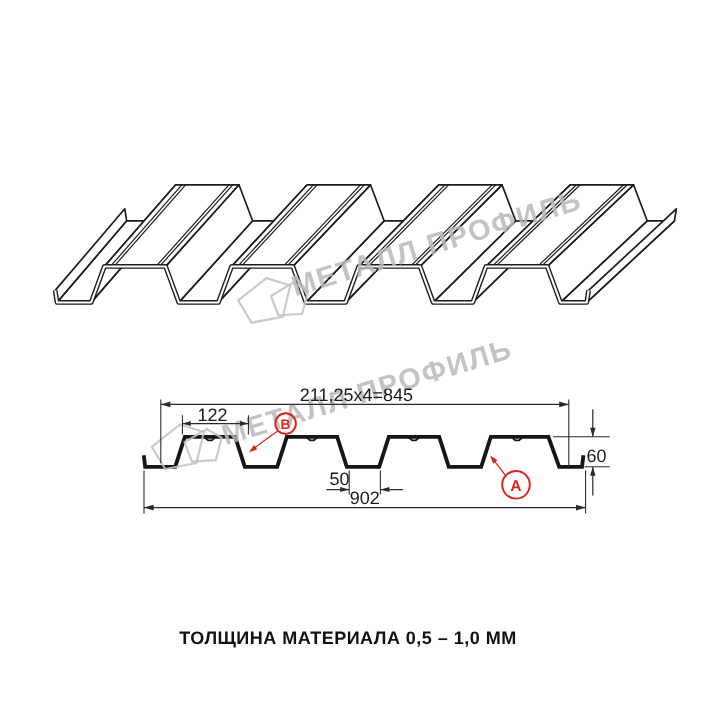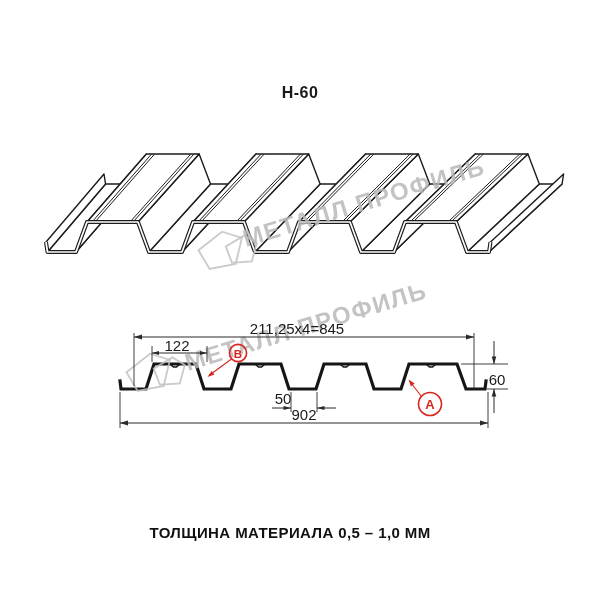--- a/index.html
+++ b/index.html
@@ -20,21 +20,20 @@
   .extline{stroke:#2a2a2a;stroke-width:.9;fill:none;}
   .arr{fill:#2a2a2a;stroke:none;}
   .red{stroke:#d9251d;fill:none;}
   .redtxt{fill:#d9251d;font-weight:700;}
   .redarr{fill:#d9251d;stroke:none;}
 </style>
 </head>
 <body>
 
 <div class="stage">
-  <div class="subtitle">Н-60</div>
 
   <svg width="600" height="600" viewBox="0 0 600 600">
 
     <g id="g3d">
         <path d="M47.5,252 L76,252 L135.02,184 L105.551,184 Z" fill="#ffffff" stroke="#1c1c1c" stroke-width="1.4" stroke-linejoin="round"></path>
         <path d="M149,252 L182,252 L244.624,184 L210.502,184 Z" fill="#ffffff" stroke="#1c1c1c" stroke-width="1.4" stroke-linejoin="round"></path>
         <path d="M255,252 L288,252 L354.228,184 L320.106,184 Z" fill="#ffffff" stroke="#1c1c1c" stroke-width="1.4" stroke-linejoin="round"></path>
         <path d="M361,252 L394,252 L463.832,184 L429.71,184 Z" fill="#ffffff" stroke="#1c1c1c" stroke-width="1.4" stroke-linejoin="round"></path>
         <path d="M467,252 L489,252 L562.062,184 L539.314,184 Z" fill="#ffffff" stroke="#1c1c1c" stroke-width="1.4" stroke-linejoin="round"></path>
         <path d="M46,242 L47.5,252 L105.551,184 L104,174 Z" fill="#ffffff" stroke="#1c1c1c" stroke-width="1.4" stroke-linejoin="round"></path>

